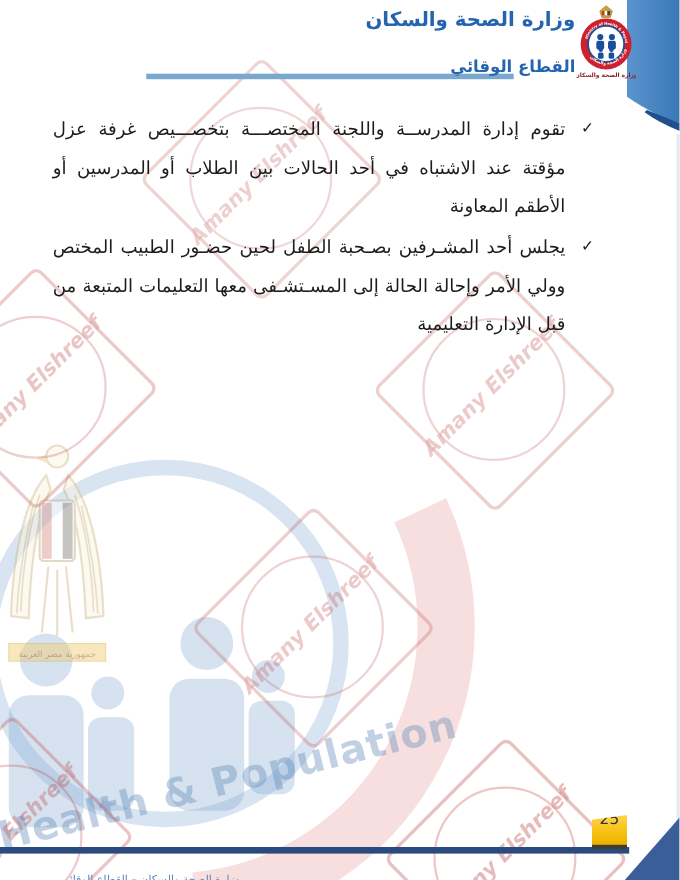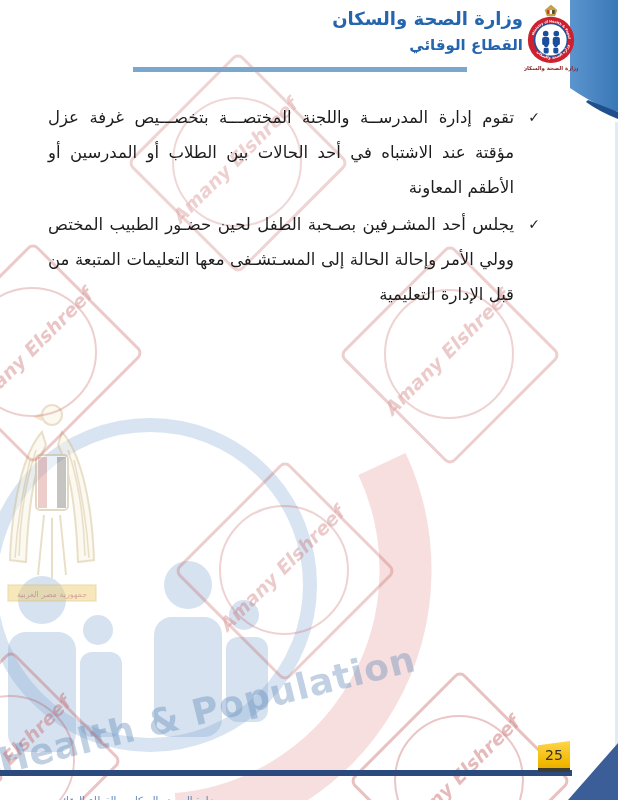--- a/index.html
+++ b/index.html
@@ -6,21 +6,21 @@
   .page{
     position:relative;width:618px;height:800px;margin:0 auto;
     background:#ffffff;overflow:hidden;
     font-family:"DejaVu Sans",sans-serif;
   }
   
   .ribbon{position:absolute;top:0;right:0;width:48px;height:122px;z-index:6;}
   .logo{position:absolute;top:3px;right:40px;width:54px;height:70px;z-index:6;}
   .calligraphy{position:absolute;top:8px;right:95px;z-index:6;text-align:right;color:#2565ad;direction:rtl;}
   .calligraphy .l1{font-size:18px;font-weight:bold;letter-spacing:.5px;}
-  .calligraphy .l2{font-size:15px;font-weight:bold;margin-top:7px;padding-left:14px;}
+  .calligraphy .l2{font-size:15px;font-weight:bold;margin-top:22px;padding-left:14px;}
   .h-rule{position:absolute;left:133px;top:67px;width:334px;height:5px;background:#7aa7cd;z-index:5;}
   .page-title{
     position:absolute;top:76px;right:108px;z-index:5;direction:rtl;
     font-size:21px;font-weight:bold;color:#1d4f9e;
     text-decoration:underline;text-underline-offset:5px;text-decoration-thickness:2px;
   }
   .edge-line{position:absolute;right:0;top:122px;width:3px;height:625px;background:rgba(140,175,210,.25);z-index:1;}
   
   .content{
     position:absolute;top:100px;left:48px;right:78px;z-index:4;
@@ -55,21 +55,21 @@
     position:absolute;left:55px;top:795px;z-index:5;direction:rtl;
     font-size:10px;color:#5b85b8;
   }
   .footer-line{position:absolute;left:0;top:770px;width:572px;height:6px;background:#2b4a7e;z-index:5;}
   .page-box{
     position:absolute;left:538px;top:741px;width:32px;height:31px;z-index:6;
     background:linear-gradient(180deg,#ffd54a 0%,#f2b900 70%,#e0a900 100%);
     clip-path:polygon(0 14%,100% 0,100% 100%,0 100%);
     display:flex;align-items:flex-end;justify-content:center;
   }
-  .page-box .num{font-size:14px;color:#333;line-height:1;margin-bottom:10px;}
+  .page-box .num{font-size:14px;color:#333;line-height:1;margin-bottom:20px;}
   .page-box .base{position:absolute;left:0;bottom:0;width:100%;height:4px;background:#3d3d33;}
   .corner-triangle{
     position:absolute;right:0;bottom:0;width:50px;height:57px;z-index:6;
     background:#3b5e99;clip-path:polygon(100% 0,100% 100%,0 100%);
   }
 </style>
 </head>
 <body>
 
 <div class="page">

